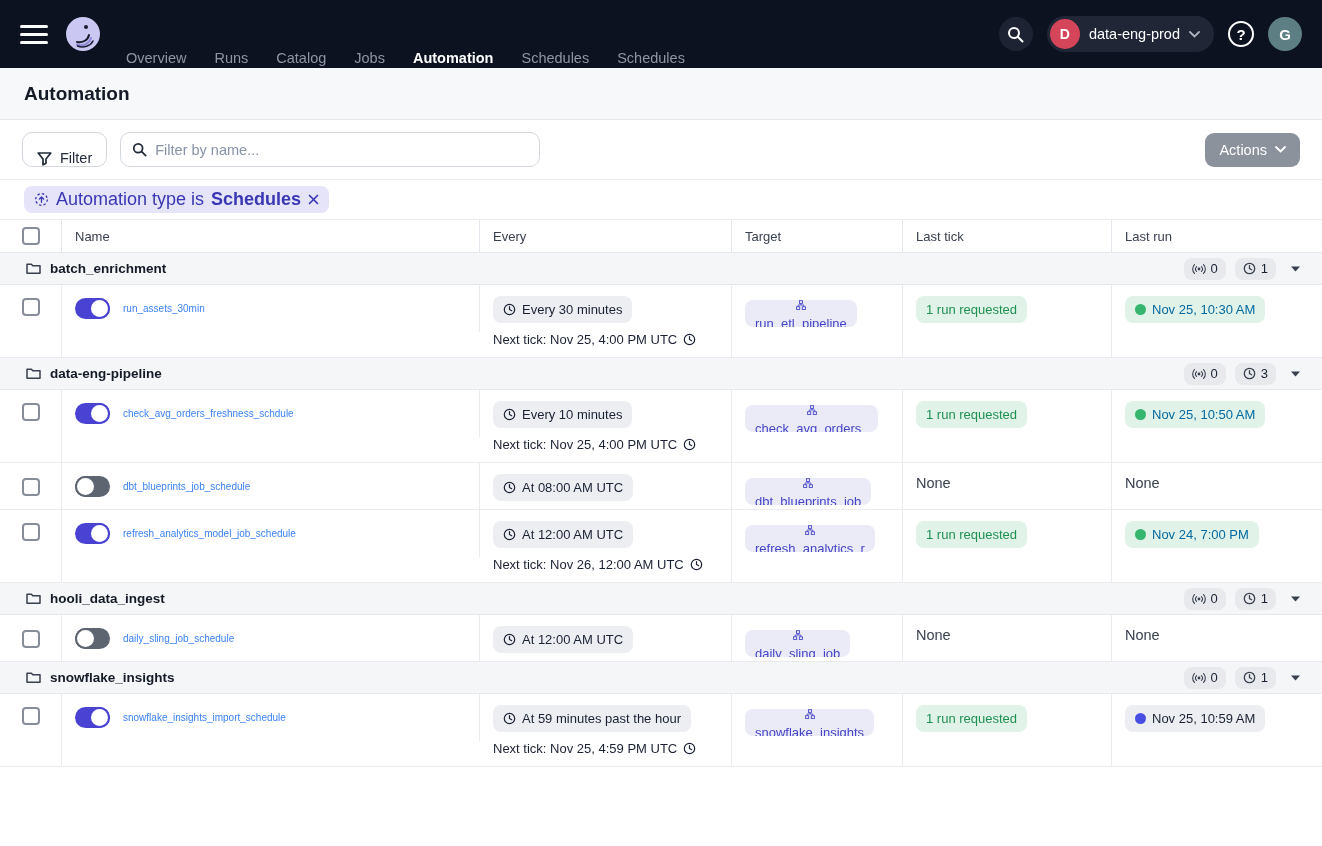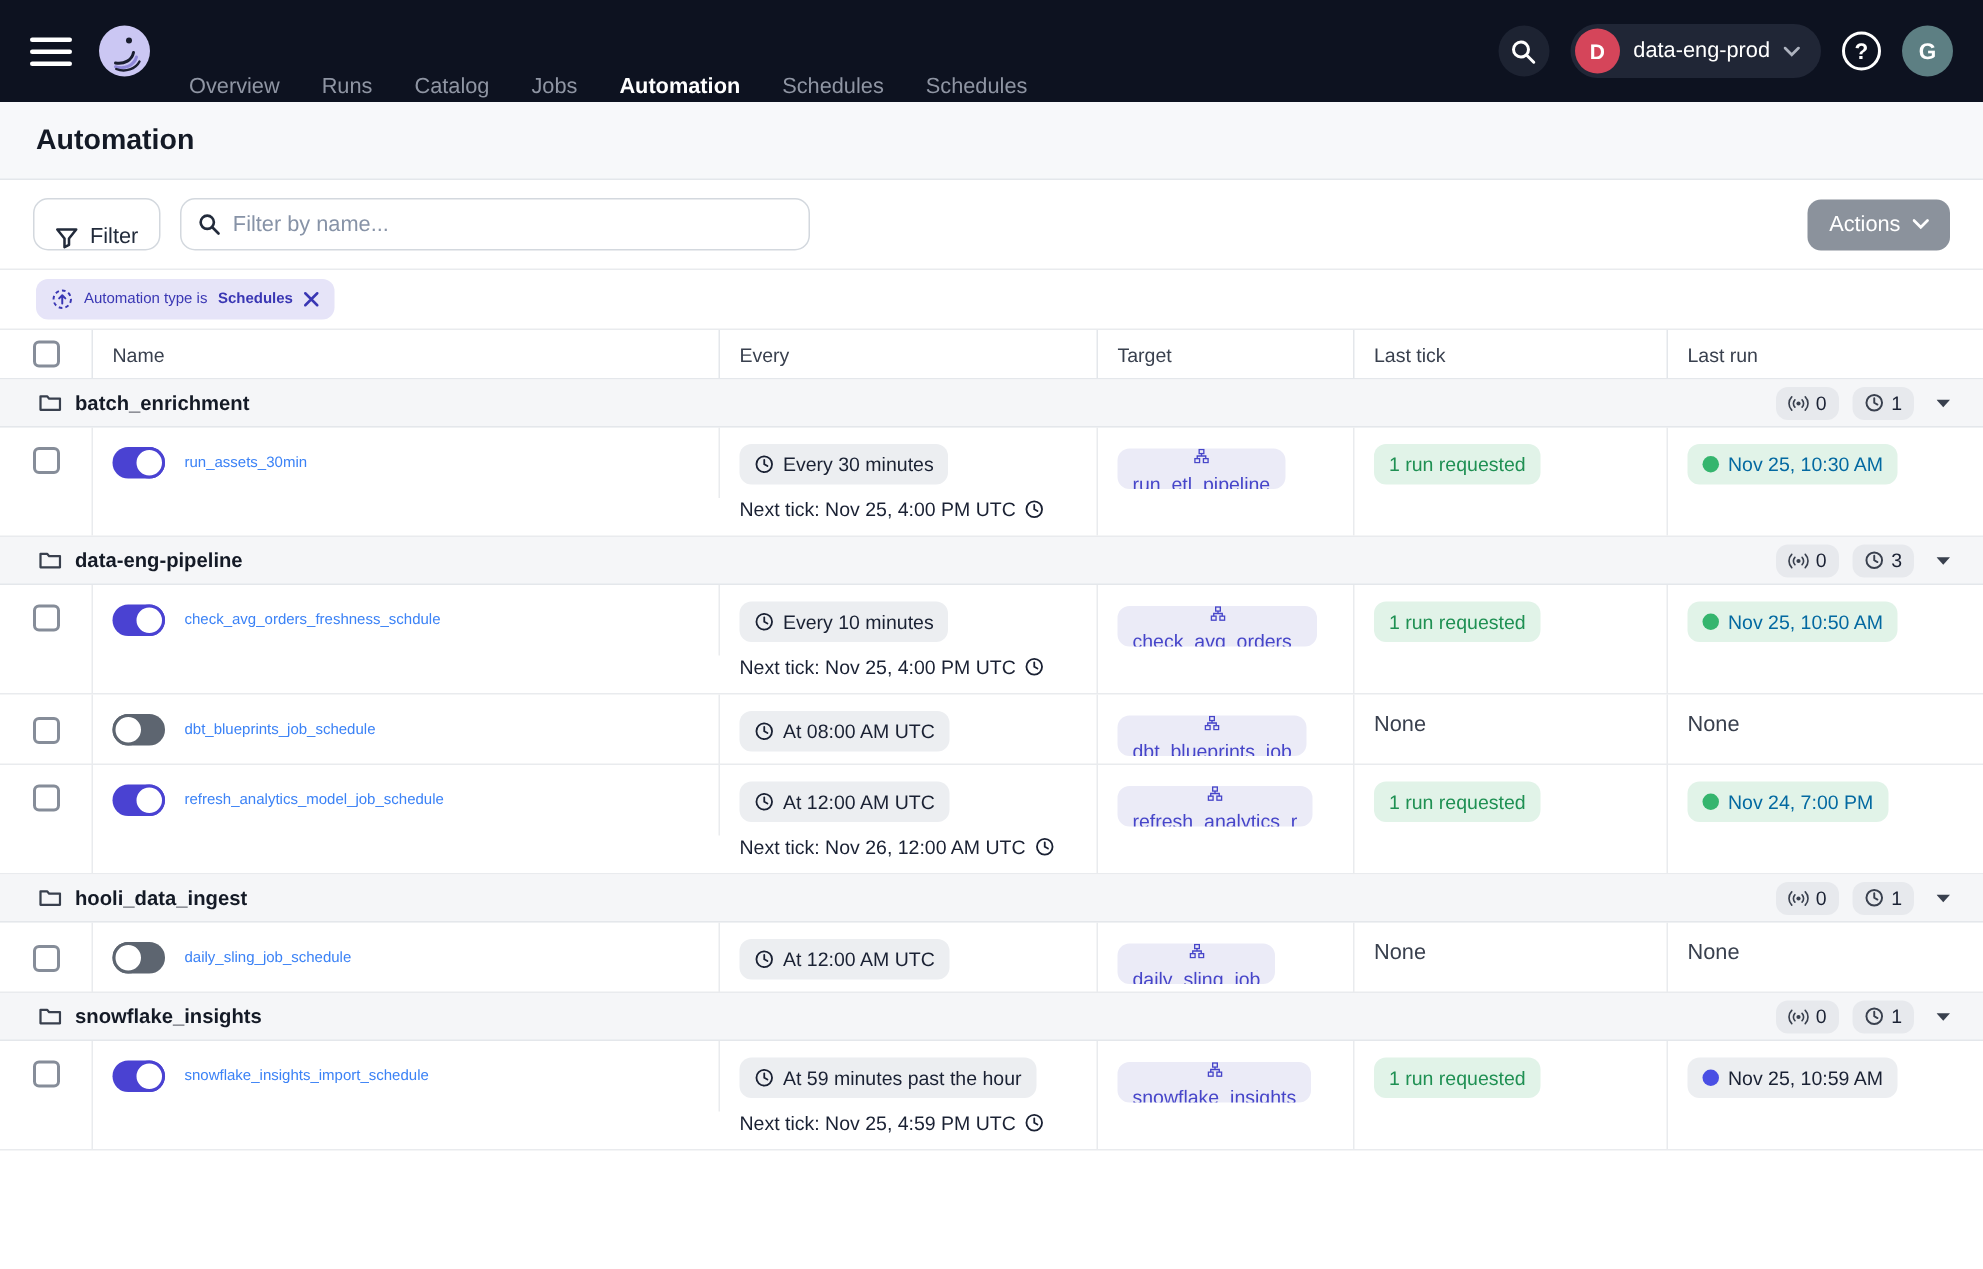--- a/index.html
+++ b/index.html
@@ -29,21 +29,21 @@
   
   .toolbar { height:60px; display:flex; align-items:center; padding:0 22px; border-bottom:1px solid #e9ebee; }
   .filter-btn { height:35px; display:flex; align-items:flex-end; gap:8px; background:#fff; border:1px solid #d3d8de; border-radius:10px; padding:0 14px; font-size:14.5px; color:#222b3b; cursor:pointer; }
   .search-box { height:35px; width:420px; margin-left:13px; border:1px solid #d3d8de; border-radius:10px; display:flex; align-items:center; padding:0 11px; gap:8px; background:#fff; }
   .search-box input { border:none; outline:none; flex:1; font-size:14.5px; color:#222b3b; font-family:inherit; background:transparent; }
   .search-box input::placeholder { color:#8793a7; }
   .actions-btn { margin-left:auto; height:34px; background:#8b929c; border:none; border-radius:9px; color:#fff; font-size:14.5px; display:flex; align-items:center; gap:8px; padding:0 14px; cursor:pointer; font-family:inherit; }
 
   
   .chip-row { height:40px; display:flex; align-items:center; padding:0 24px; border-bottom:1px solid #e9ebee; }
-  .chip { height:27px; background:#e6e4f8; border-radius:8px; display:flex; align-items:center; gap:7px; padding:0 10px; font-size:10px; color:#3a37b4; cursor:pointer; }
+  .chip { height:27px; background:#e6e4f8; border-radius:8px; display:flex; align-items:center; gap:7px; padding:0 10px; font-size:18px; color:#3a37b4; cursor:pointer; }
   .chip b { font-weight:700; }
   .chip svg { flex:none; }
 
   
   .grid-row { display:grid; grid-template-columns:62px 418px 252px 171px 209px minmax(0,1fr); }
   .thead { height:33px; border-bottom:1px solid #e4e7eb; }
   .thead .cell { font-size:13px; color:#39404e; display:flex; align-items:center; padding:0 13px; border-right:1px solid #e4e7eb; }
   .thead .cell:last-child { border-right:none; }
   .cb-cell { display:flex; align-items:center; justify-content:center; border-right:1px solid #e4e7eb; }
   .checkbox { width:18px; height:18px; border:2px solid #868d99; border-radius:4px; background:#fff; cursor:pointer; }

